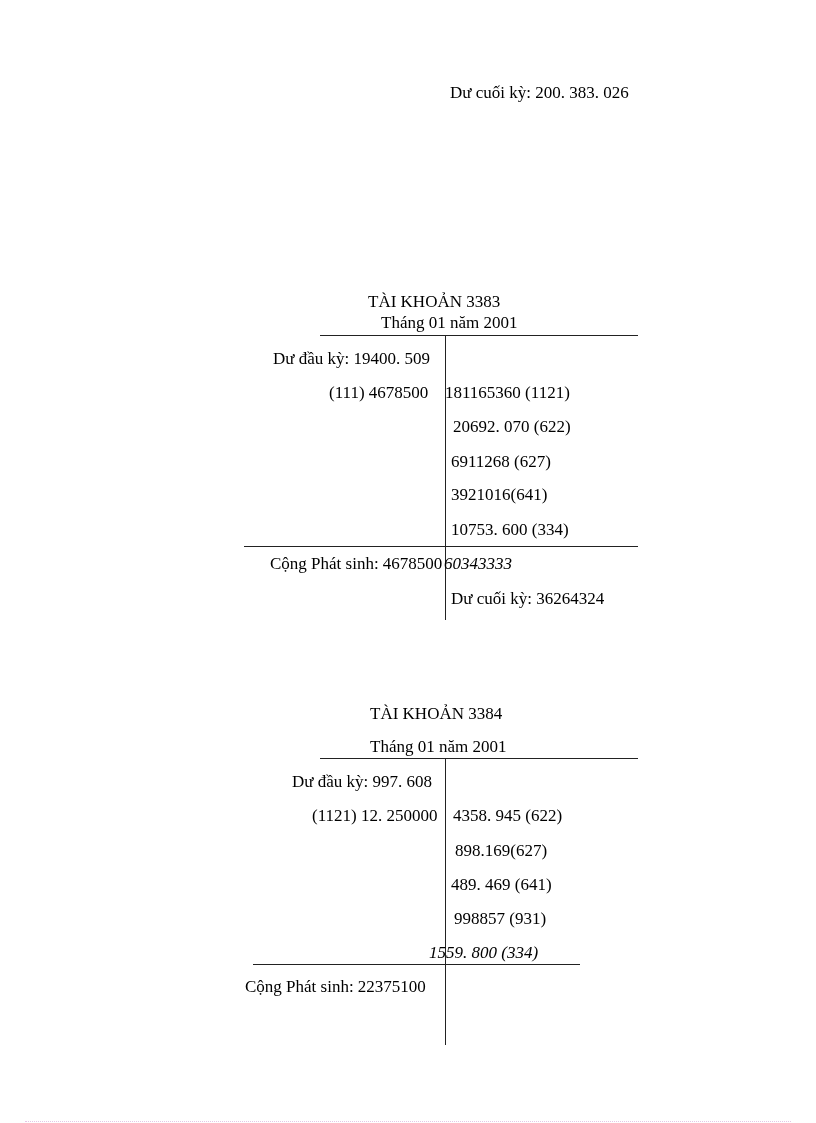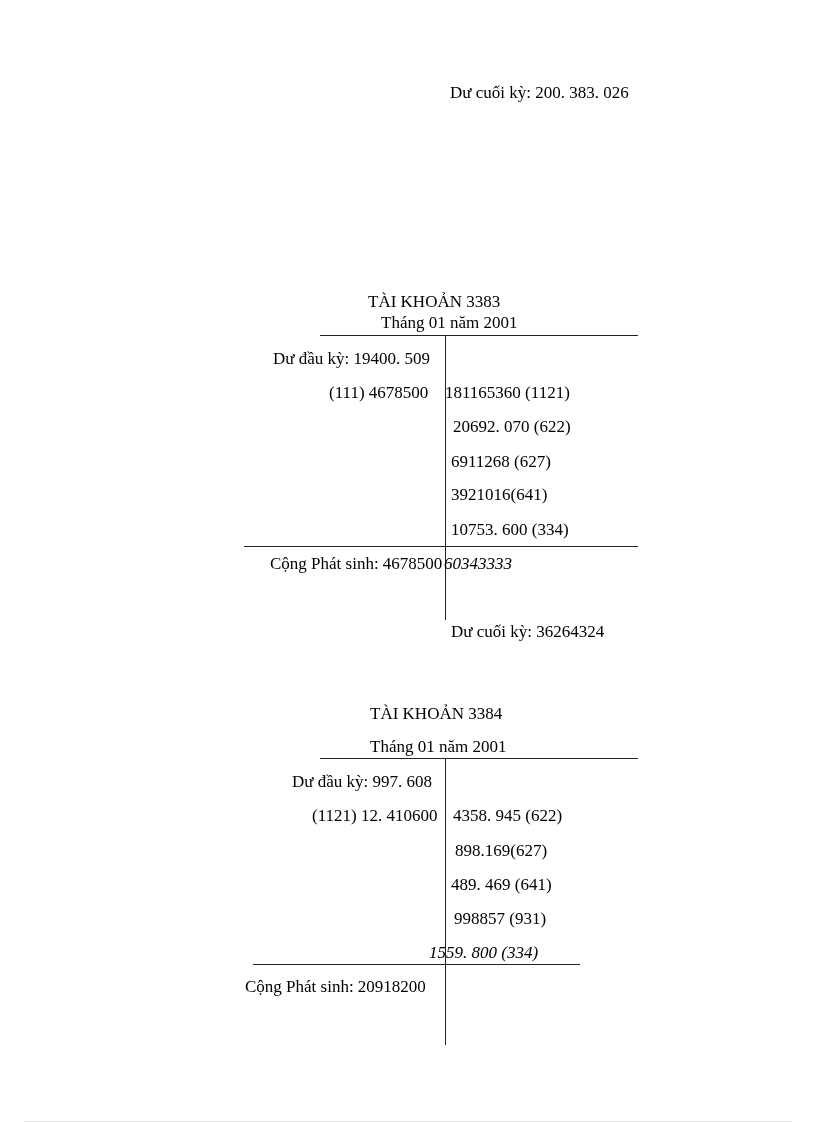--- a/index.html
+++ b/index.html
@@ -33,38 +33,38 @@
   <div class="t" style="left:453px; top:417px;">20692. 070 (622)</div>
   <div class="t" style="left:451px; top:452px;">6911268  (627)</div>
   <div class="t" style="left:451px; top:485px;">3921016(641)</div>
   <div class="t" style="left:451px; top:520px;">10753. 600 (334)</div>
 
   <div class="hline" style="left:244px; top:546px; width:394px;"></div>
 
   <div class="t" style="left:250px; top:554px;margin-left:20px;">Cộng Phát sinh: 4678500</div>
   <div class="t" style="left:444px; top:554px;font-style:italic;">60343333</div>
 
-  <div class="t" style="left:451px; top:589px;margin-top:33px;">Dư cuối kỳ: 36264324</div>
+  <div class="t" style="left:451px; top:589px;">Dư cuối kỳ: 36264324</div>
 </div>
 
 <div>
   <div class="t" style="left:370px; top:704px;">TÀI KHOẢN 3384</div>
   <div class="t" style="left:370px; top:737px;">Tháng 01 năm 2001</div>
 
   <div class="hline" style="left:320px; top:758px; width:318px;"></div>
   <div class="vline" style="left:445px; top:758px; height:287px;"></div>
 
   <div class="t" style="left:292px; top:772px;">Dư đầu kỳ: 997. 608</div>
 
-  <div class="t" style="left:312px; top:806px;">(1121) 12. 410600</div>
+  <div class="t" style="left:312px; top:806px;">(1121) 12. 250000</div>
 
   <div class="t" style="left:453px; top:806px;">4358. 945 (622)</div>
   <div class="t" style="left:455px; top:841px;">898.169(627)</div>
   <div class="t" style="left:451px; top:875px;">489. 469 (641)</div>
   <div class="t" style="left:454px; top:909px;">998857  (931)</div>
   <div class="t" style="left:429px; top:943px;font-style:italic;">1559. 800 (334)</div>
 
   <div class="hline" style="left:253px; top:964px; width:327px;"></div>
 
-  <div class="t" style="left:245px; top:977px;">Cộng Phát sinh: 20918200</div>
+  <div class="t" style="left:245px; top:977px;">Cộng Phát sinh: 22375100</div>
 </div>
 
 <div class="footer-rule"></div>
 
 </body></html>

